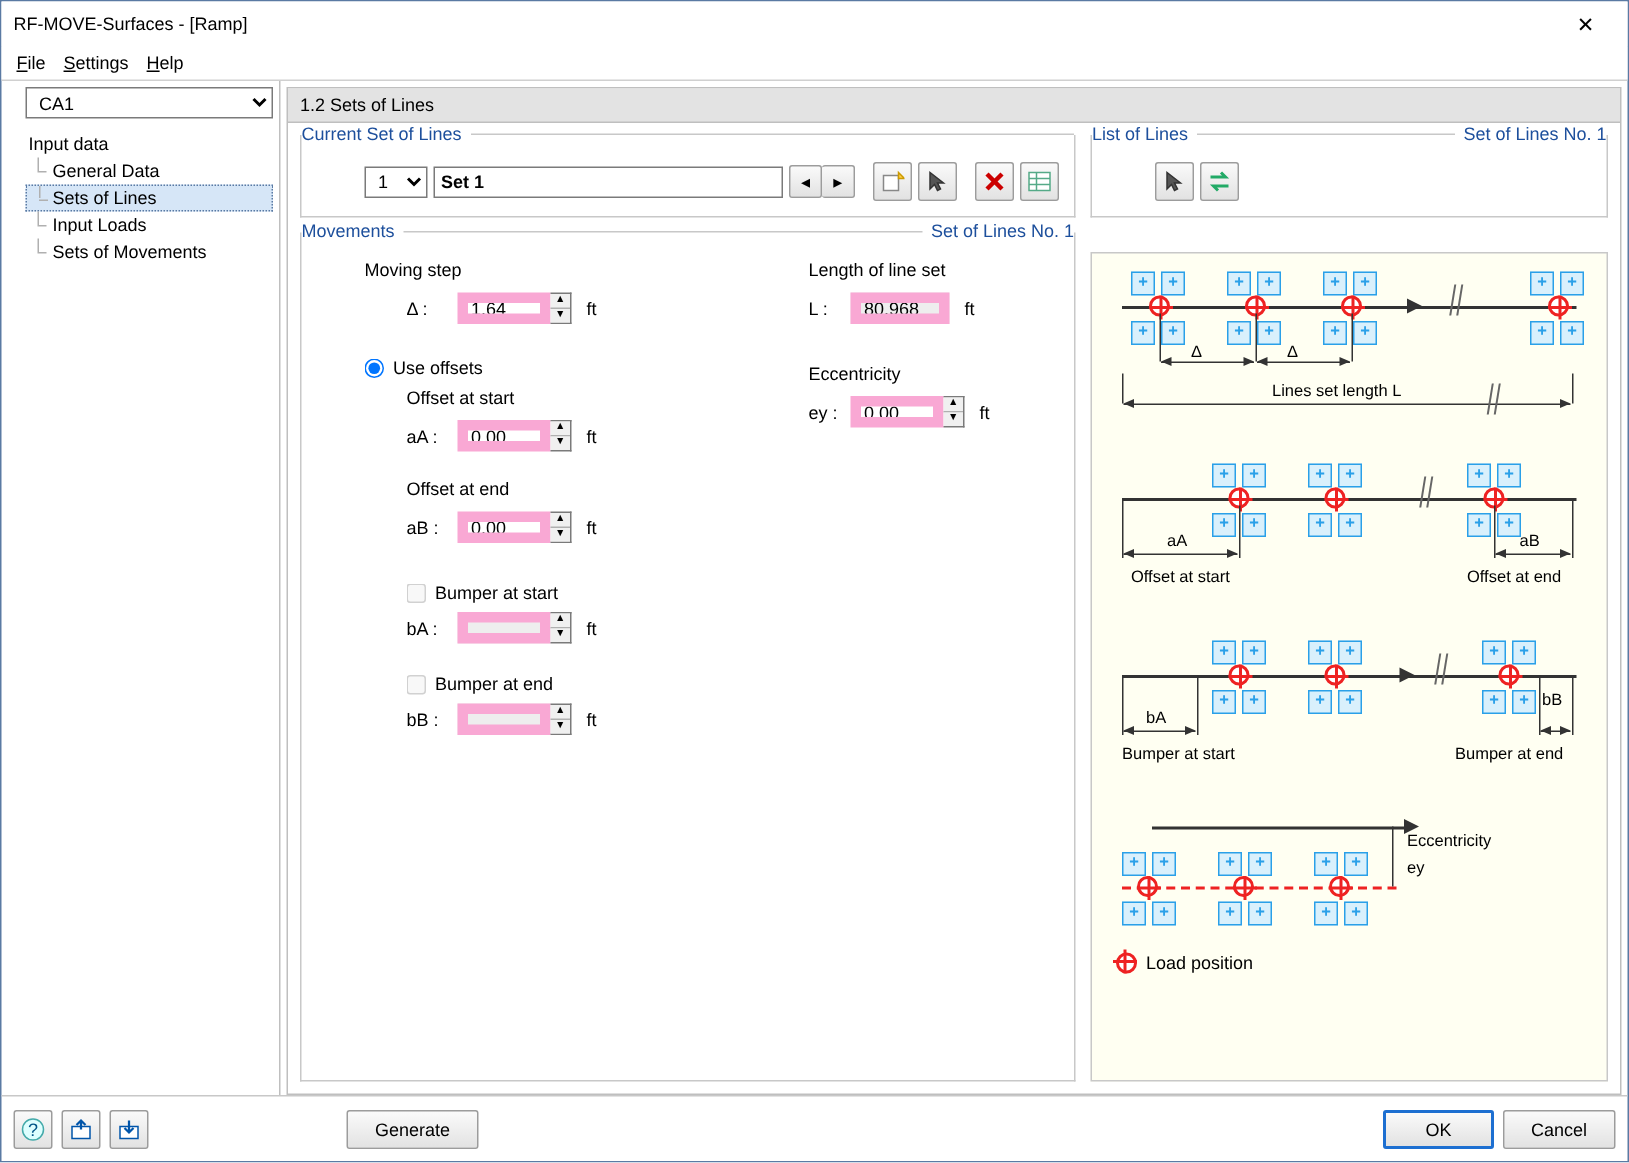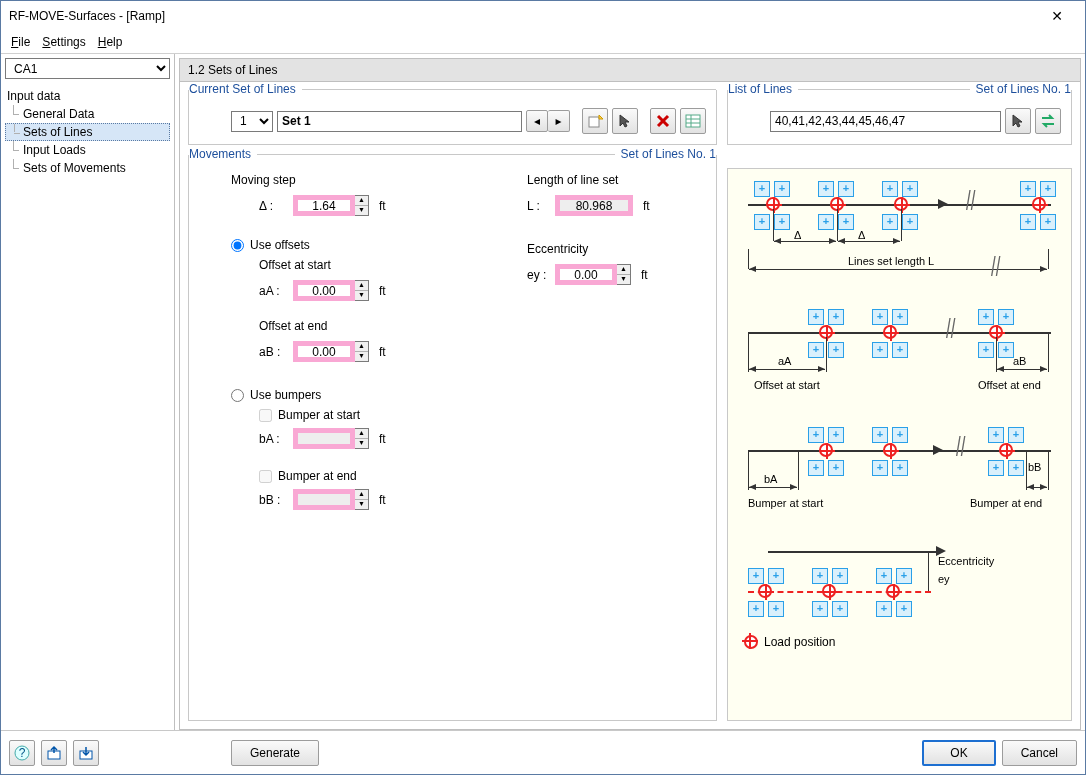--- a/index.html
+++ b/index.html
@@ -6,21 +6,21 @@
   body { margin: 0; background: #fff; color: #000; }
   .window { width: 1086px; height: 775px; border: 1px solid #5a7aa3; display: flex; flex-direction: column; background: #fff; position: relative; }
   .titlebar { height: 30px; display: flex; align-items: center; padding: 0 8px; background: #fff; }
   .titlebar .title { flex: 1; font-size: 12px; }
   .titlebar .close { width: 40px; text-align: center; font-size: 14px; cursor: default; }
   .menubar { height: 22px; display: flex; align-items: center; gap: 12px; padding: 0 10px; background: #fff; }
   .menubar span { cursor: default; }
   .menubar span u { text-decoration: underline; }
   .body { flex: 1; display: flex; border-top: 1px solid #d0d0d0; }
 
-  .sidebar { width: 174px; border-right: 1px solid #bfbfbf; display: flex; flex-direction: column; }
+  .sidebar { width: 174px; border-right: 1px solid #bfbfbf; display: flex; flex-direction: column; margin-left: 12px; }
   .sidebar select { margin: 4px; height: 21px; border: 1px solid #7a7a7a; background: #fff; }
   .tree { padding: 4px 4px; flex: 1; font-size: 12px; }
   .tree .root { padding: 2px 2px; }
   .tree .child { padding: 2px 2px 2px 18px; position: relative; }
   .tree .child::before { content: ""; position: absolute; left: 8px; top: 9px; width: 6px; height: 1px; background: #b0b0b0; }
   .tree .child::after { content: ""; position: absolute; left: 8px; top: 0; bottom: 50%; width: 1px; background: #b0b0b0; }
   .tree .child.sel { background: #d6e6f7; border: 1px dotted #5a7aa3; padding: 1px 1px 1px 17px; }
 
   .main { flex: 1; display: flex; flex-direction: column; border: 1px solid #bfbfbf; margin: 4px 4px 0 4px; }
   .main-title { background: #e3e3e3; border-bottom: 1px solid #bfbfbf; padding: 4px 8px; font-size: 12px; }
@@ -33,21 +33,21 @@
   fieldset .legend { position: absolute; top: -8px; left: 0; right: 0; display: flex; align-items: center; gap: 6px; font-size: 12px; color: #1d4f9c; }
   fieldset .legend .ltxt { white-space: nowrap; }
   fieldset .legend .rtxt { white-space: nowrap; }
   fieldset .legend .line { flex: 1; height: 1px; background: #c8c8c8; }
   fieldset.pad-top { padding-top: 18px; padding-left: 42px; }
 
   .row { display: flex; align-items: center; gap: 6px; }
   .hdr-row { display: flex; align-items: center; gap: 4px; }
 
   select.small, input.small { height: 21px; border: 1px solid #7a7a7a; background: #fff; padding: 0 4px; }
-  input.num { width: 62px; text-align: center; height: 21px; border: 5px solid #f9a8d4; padding: 0 2px; }
+  input.num { width: 62px; text-align: left; height: 21px; border: 7px solid #f9a8d4; padding: 0 2px; }
   input.num:disabled, input.num[readonly].ro { background: #eee; color: #000; }
   .spin { display: inline-flex; align-items: center; }
   .spin .updn { display: flex; flex-direction: column; border: 1px solid #7a7a7a; border-left: none; height: 21px; width: 14px; }
   .spin .updn div { flex: 1; font-size: 7px; line-height: 8px; text-align: center; background: #f0f0f0; cursor: default; }
   .spin .updn div:first-child { border-bottom: 1px solid #b0b0b0; }
 
   .iconbtn { width: 26px; height: 26px; border: 1px solid #9c9c9c; background: linear-gradient(#fafafa,#e2e2e2); display: inline-flex; align-items: center; justify-content: center; cursor: default; border-radius: 2px; }
   .iconbtn.small { width: 22px; height: 22px; }
   .iconbtn svg { }
 
@@ -210,24 +210,20 @@
                     <input class="num" value="0.00" style="">
                     <span class="updn">
                         <div>▲</div>
                         <div>▼</div>
                       </span>
                   </span>
                   <span class="unit">ft</span>
                 </div>
 
                 <div style="height:14px"></div>
-                <label class="radio">
-                  <input type="radio" name="mode" style="">
-                    <span>Use bumpers</span>
-                </label>
                 <label class="check sub">
                   <input type="checkbox" disabled="" style="">
                     <span>Bumper at start</span>
                 </label>
                 <div class="row sub">
                   <span style="width:28px">bA :</span>
                   <span class="spin">
                     <input class="num" disabled="" value="" style="">
                     <span class="updn">
                         <div>▲</div>
@@ -251,21 +247,21 @@
                       </span>
                   </span>
                   <span class="unit">ft</span>
                 </div>
               </div>
 
               <div class="param-col">
                 <div class="field-label">Length of line set</div>
                 <div class="row">
                   <span style="width:22px">L :</span>
-                  <input class="num ro" readonly="" style="width: 78px; background: rgb(238, 238, 238);" value="80.968">
+                  <input class="num ro" readonly="" style="width: 66px; background: rgb(238, 238, 238);" value="80.968">
                   <span class="unit">ft</span>
                 </div>
                 <div style="height:14px"></div>
                 <div class="field-label">Eccentricity</div>
                 <div class="row">
                   <span style="width:22px">ey :</span>
                   <span class="spin">
                     <input class="num" value="0.00" style="">
                     <span class="updn">
                         <div>▲</div>
@@ -280,21 +276,20 @@
         </div>
 
         <div class="right-col">
           <fieldset class="pad-top">
             <div class="legend">
                 <span class="ltxt">List of Lines</span>
                 <span class="line"></span>
                 <span class="rtxt">Set of Lines No. 1</span>
               </div>
             <div class="hdr-row">
-              <input class="small" style="flex: 1 1 0%;" value="40,41,42,43,44,45,46,47">
               <div class="iconbtn">
                 <svg width="16" height="16">
                     <path d="M3 2 L3 13 L6 10 L8 14 L10 13 L8 9 L12 9 Z" fill="#555" stroke="#333"></path>
                   </svg>
               </div>
               <div class="iconbtn">
                 <svg width="16" height="14">
                     <path d="M2 4 H12 L9 1 M14 10 H4 L7 13" fill="none" stroke="#2a6" stroke-width="2"></path>
                   </svg>
               </div>

